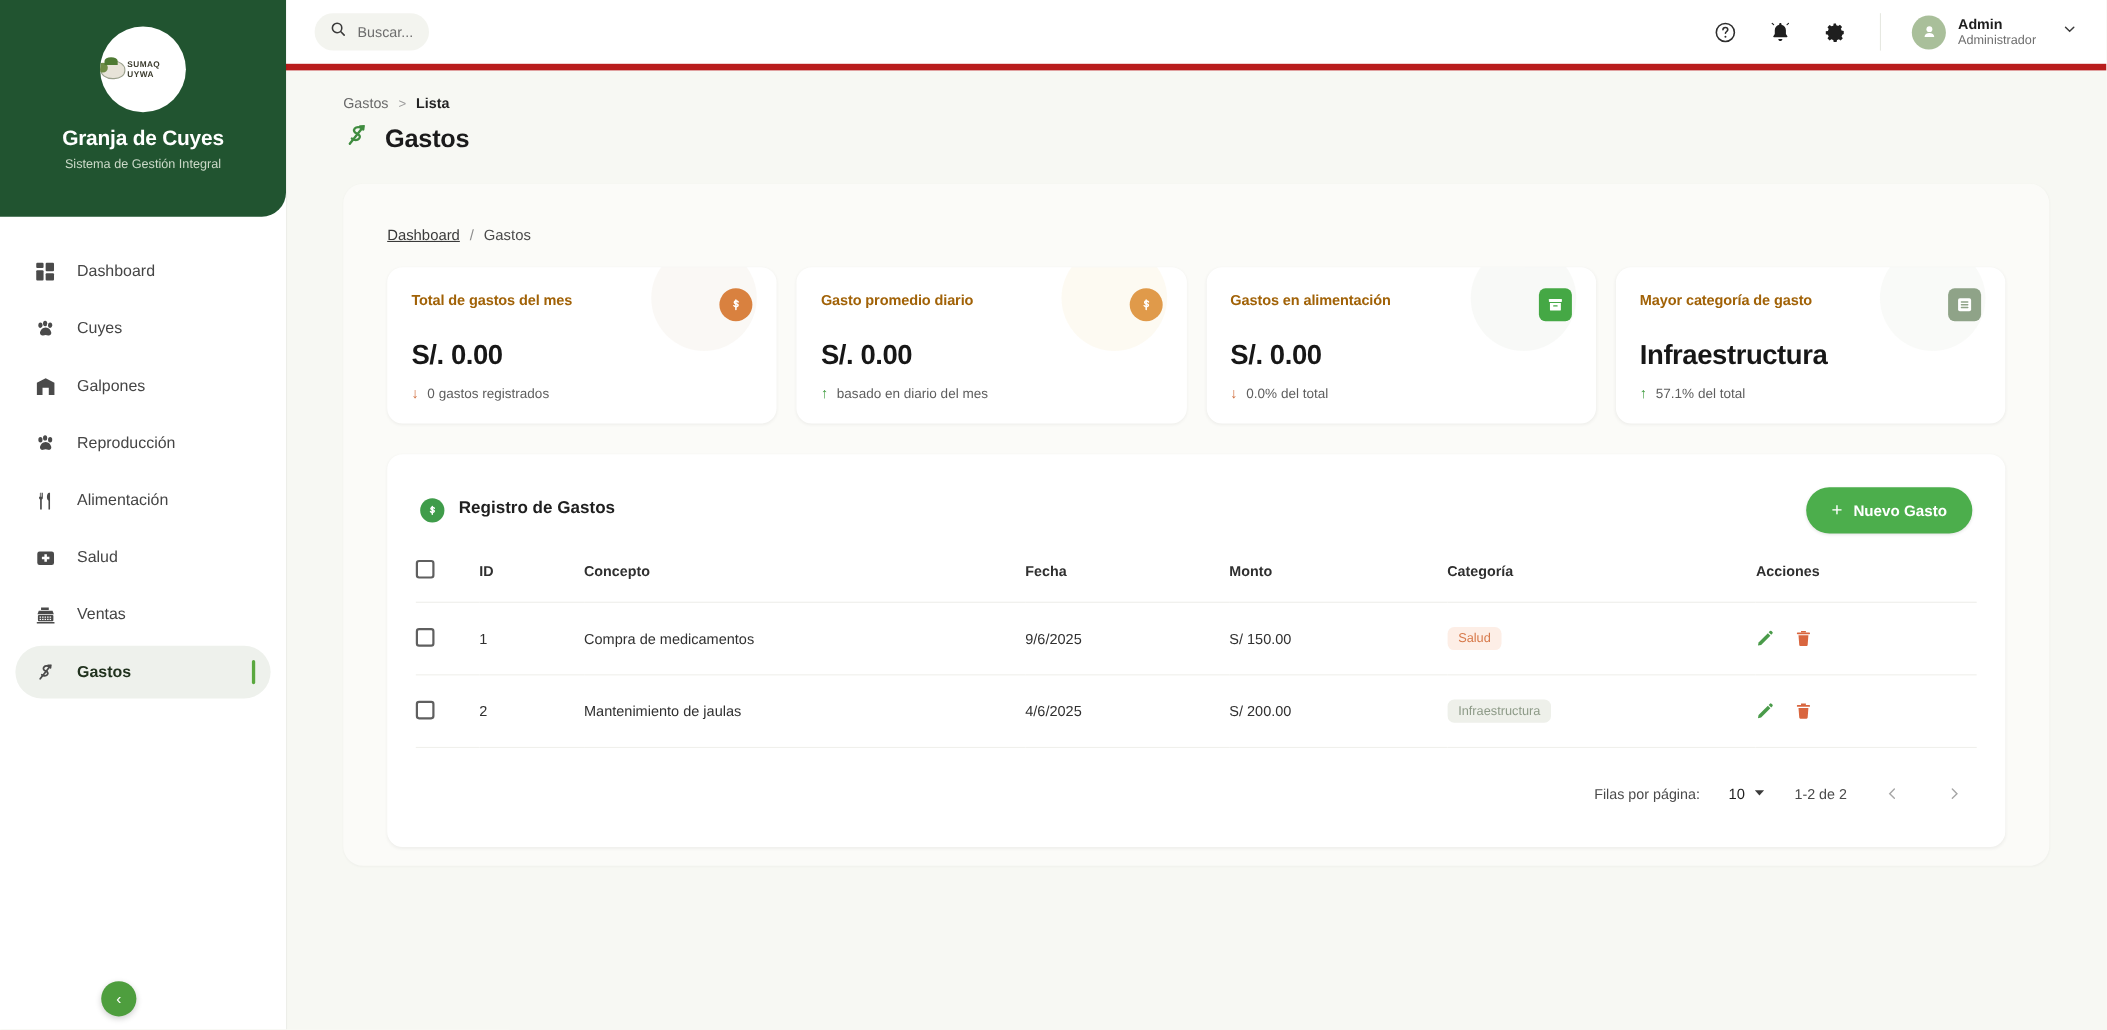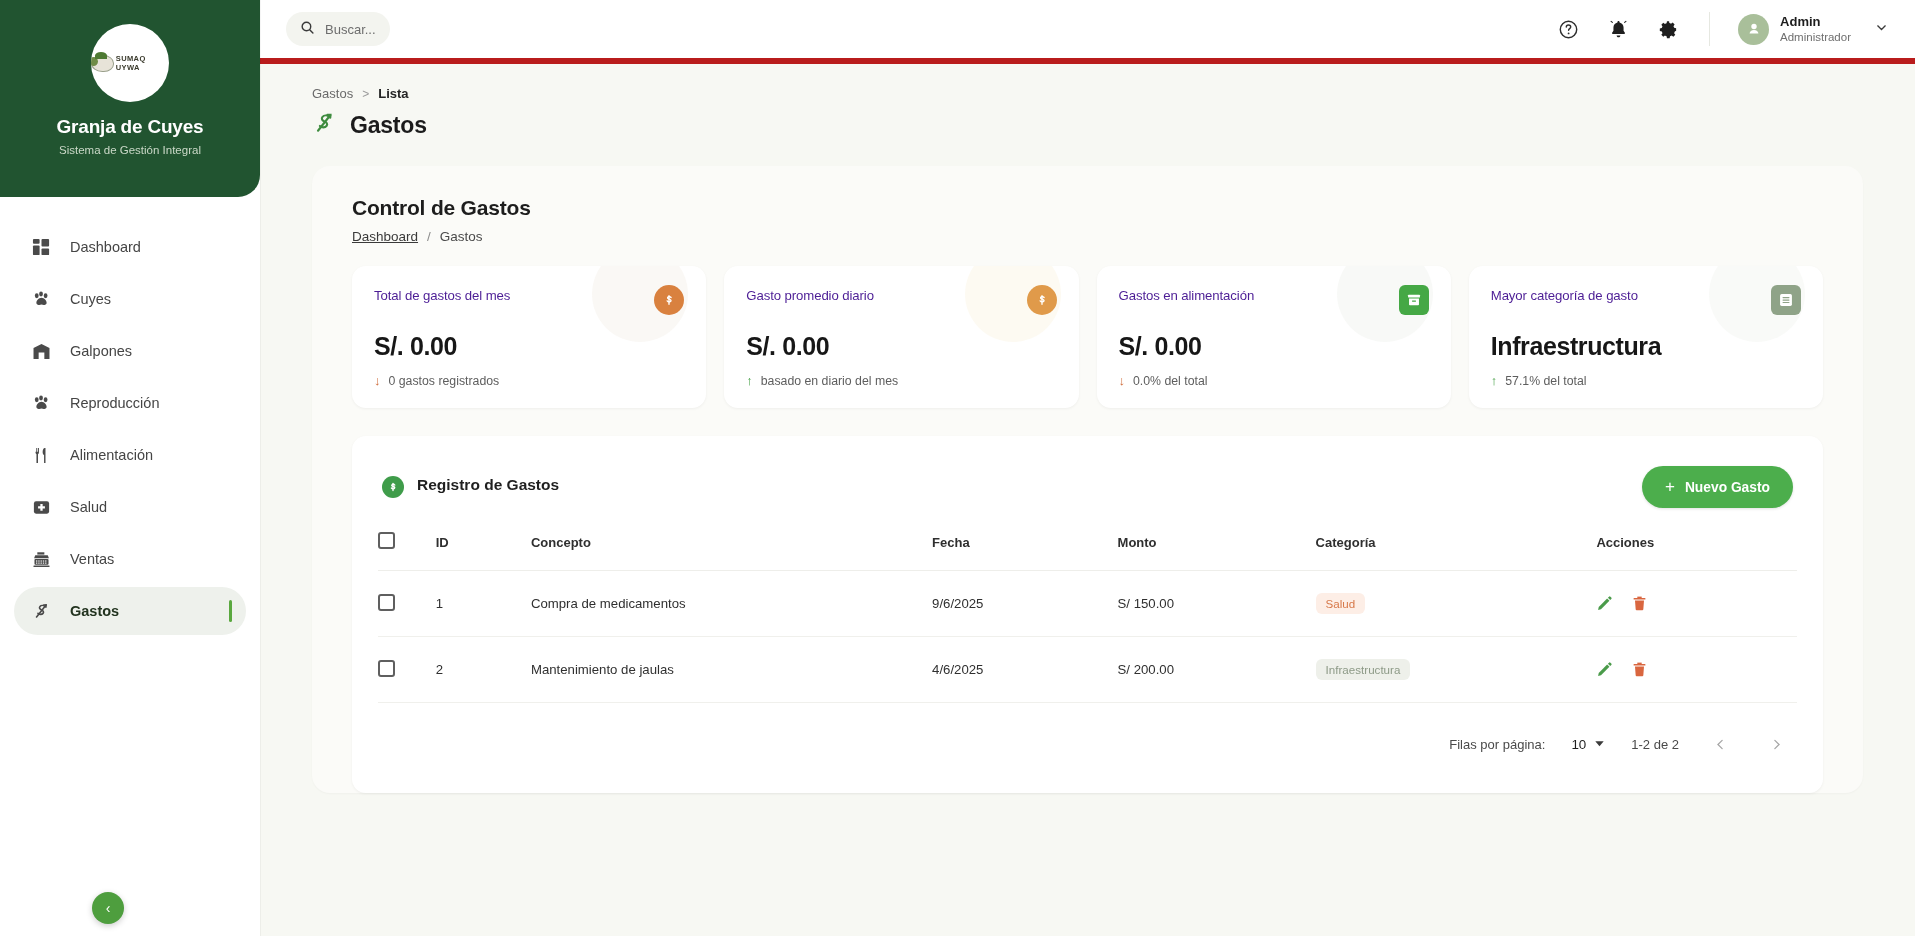--- a/index.html
+++ b/index.html
@@ -141,21 +141,21 @@
     padding: 22px 22px 20px 22px; position: relative; overflow: hidden;
     box-shadow: 0 1px 3px rgba(0,0,0,.05);
     min-height: 134px;
   }
   .stat .blob {
     position: absolute; right: 18px; top: -20px;
     width: 96px; height: 96px; border-radius: 50%;
     opacity: .35;
   }
   .stat-top { display: flex; align-items: flex-start; justify-content: space-between; position: relative; z-index: 2;}
-  .stat-title { font-size: 13.2px; font-weight: 400; color: #4c1d95; letter-spacing: -.1px;}
+  .stat-title { font-size: 13.2px; font-weight: 700; color: #a16207; letter-spacing: -.1px;}
   .stat-ic {
     width: 30px; height: 30px; border-radius: 50%;
     display: flex; align-items: center; justify-content: center;
     color: #ffffff; flex: 0 0 30px; margin-top: -3px;
   }
   .stat-val {
     margin-top: 17px; font-size: 25px; font-weight: 700; color: #171717;
     position: relative; z-index: 2; letter-spacing: -.4px;
   }
   .stat-foot {
@@ -414,21 +414,20 @@
           <svg width="25" height="25" viewBox="0 0 20 20" fill="none" stroke="currentColor" stroke-width="1.7" stroke-linecap="round">
               <path d="M13.6 4.6c-1.6-1.3-4-1.3-5.2.1-1.2 1.4-.2 2.9 1.5 3.6 1.7.7 3 2.2 1.7 3.7-1.2 1.4-3.7 1.4-5.3 0"></path>
               <path d="M14.6 3.4 4.8 15.8"></path>
               <path d="M12.3 3.1 14.8 3l-.2 2.4"></path>
             </svg>
         </span>
         <h1>Gastos</h1>
       </div>
 
       <section class="panel">
-        <h2>Control de Gastos</h2>
         <div class="sub-crumbs">
           <a>Dashboard</a>
           <span class="slash">/</span>
           <span>Gastos</span>
         </div>
 
         <div class="stats">
 
           <div class="stat">
             <span class="blob" style="background:#f2ece1"></span>

